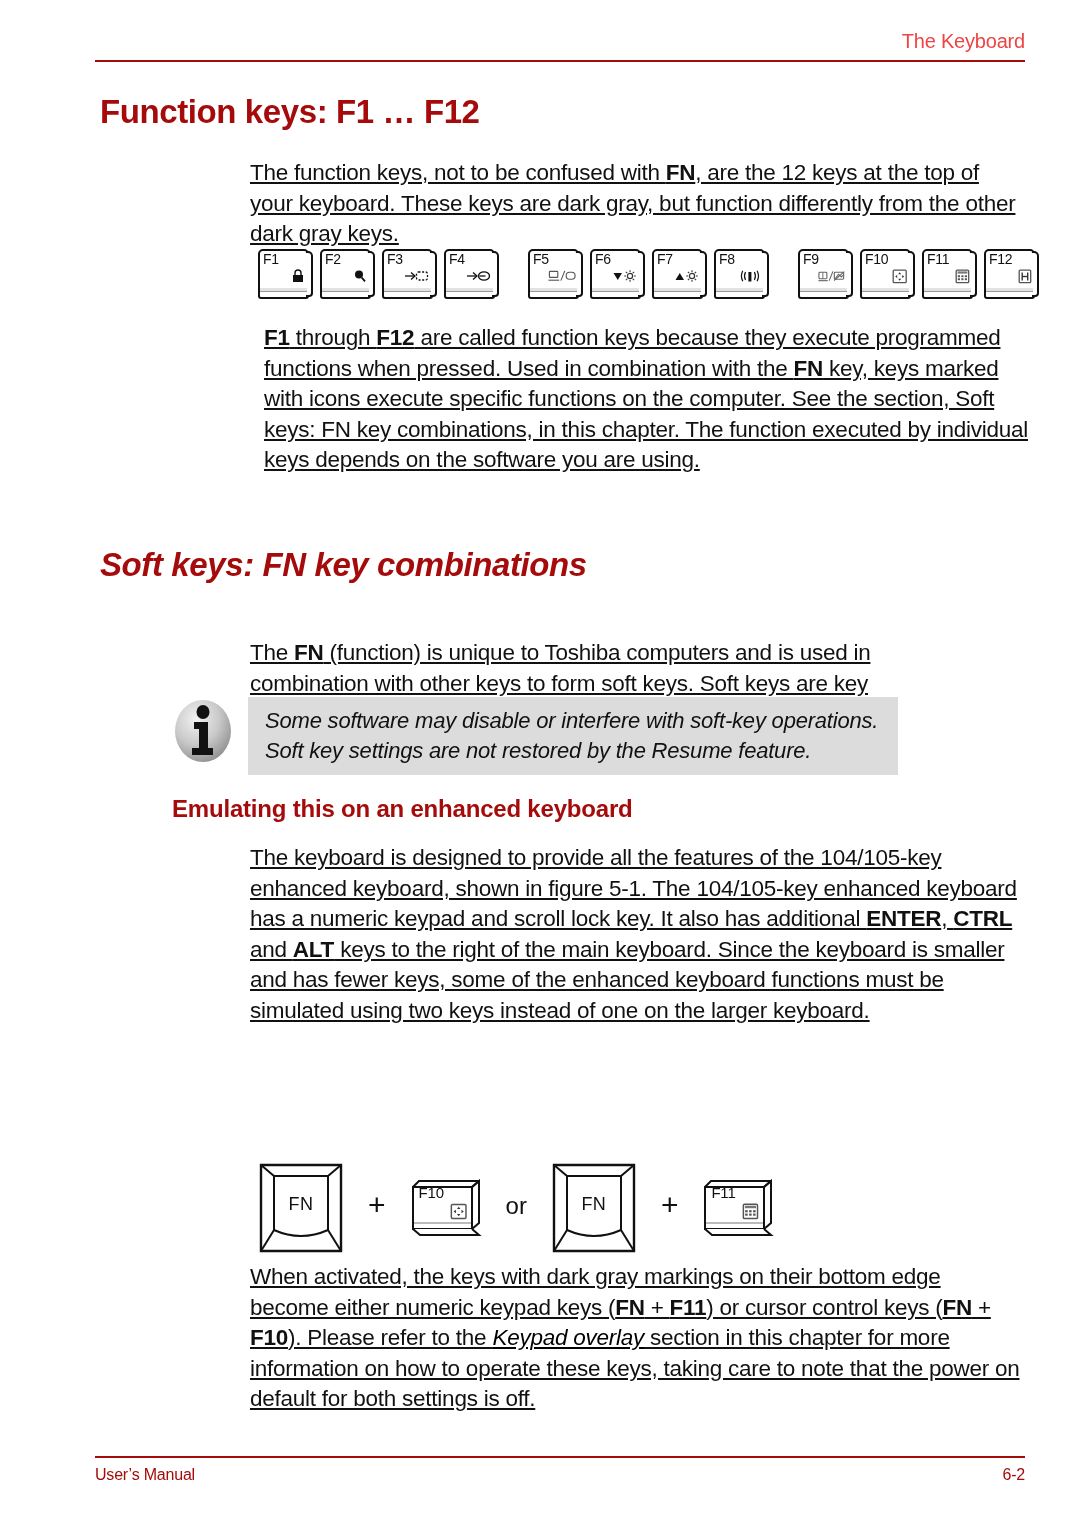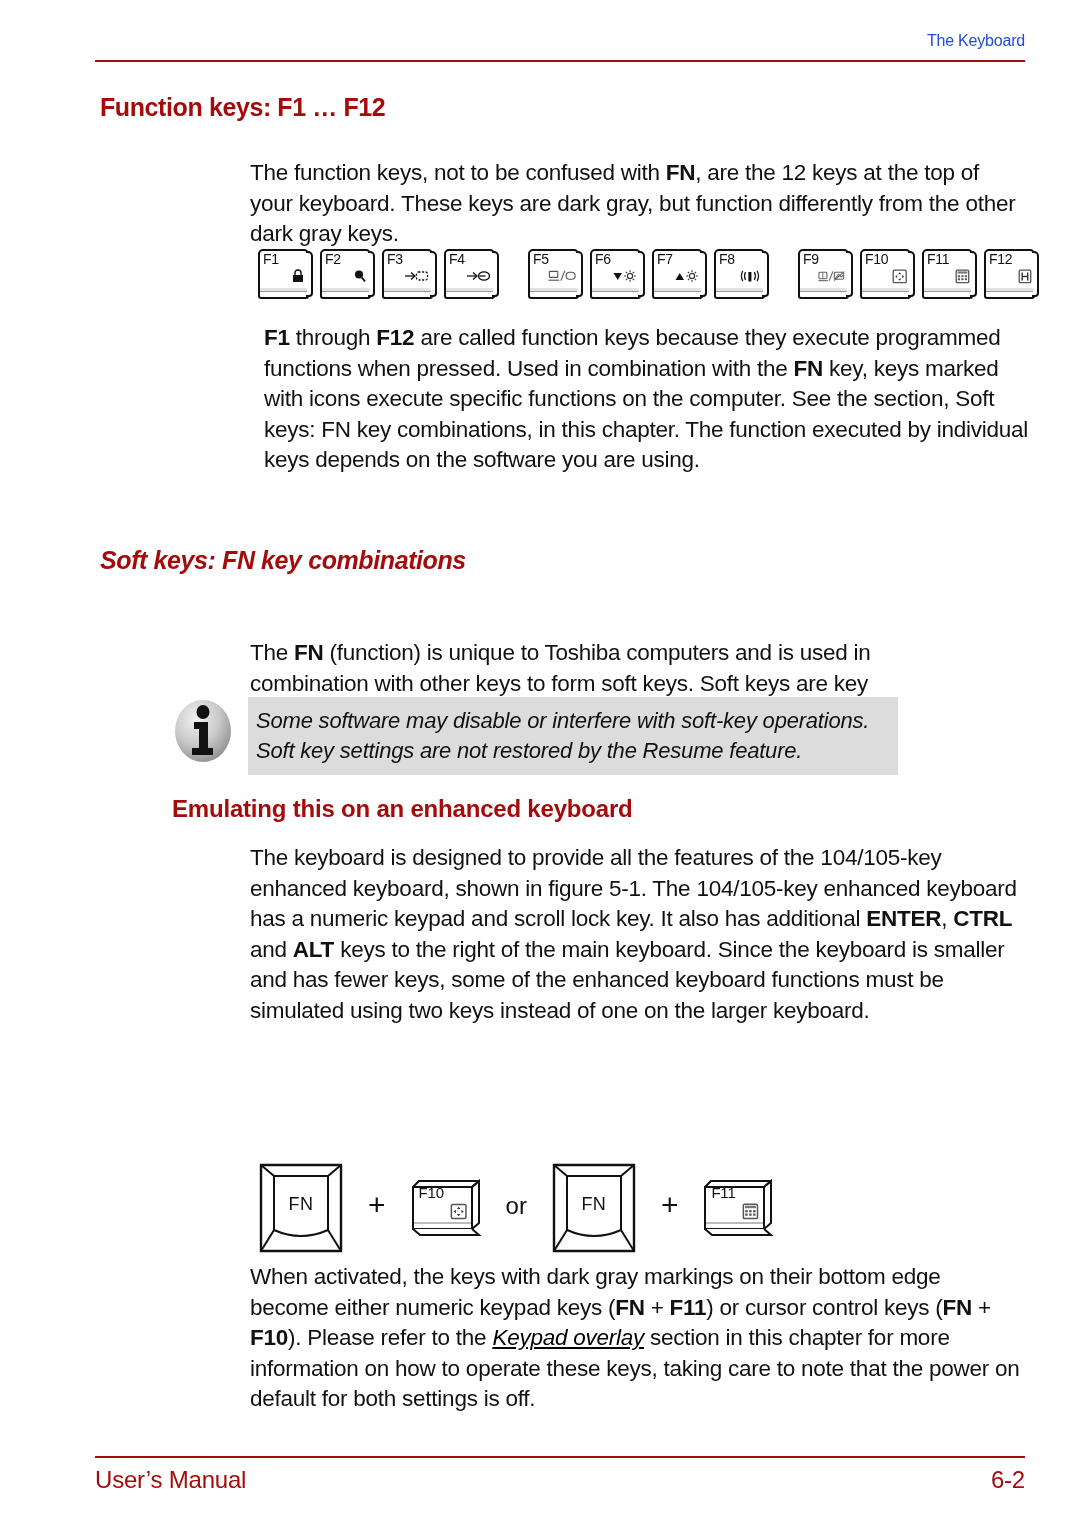--- a/index.html
+++ b/index.html
@@ -24,39 +24,39 @@
 
   
   .header {
     position: absolute;
     left: 95px;
     top: 28px;
     width: 930px;
   }
   .header-text {
     text-align: right;
-    color: #1d4ed8;
-    font-size: 16px;
+    color: #ef4444;
+    font-size: 20px;
     line-height: 26px;
     letter-spacing: -0.2px;
   }
   .header-rule {
     margin-top: 6px;
     border-top: 2.5px solid #A50B0B;
     width: 930px;
   }
 
   
   h1.h1 {
     position: absolute;
     left: 100px;
     width: 900px;
     margin: 0;
     color: #A50B0B;
-    font-size: 25px;
+    font-size: 33px;
     font-weight: bold;
     letter-spacing: -0.4px;
   }
   h1#h-function { top: 93px; }
   h1#h-softkeys { top: 546px; font-style: italic; }
 
   h2.h2 {
     position: absolute;
     left: 172px;
     width: 850px;
@@ -72,20 +72,21 @@
   .para {
     position: absolute;
     left: 250px;
     width: 770px;
     margin: 0;
     font-size: 22.5px;
     line-height: 30.5px;
     color: #111111;
     letter-spacing: -0.25px;
     text-align: left;
+    text-decoration: underline;
   }
   .para b { font-weight: bold; }
   .link-ital {
     color: #000000;
     font-style: italic;
   }
 
   #p-intro     { top: 158px; }
   #p-f1f12     { top: 323px; margin-left: 14px; }
   #p-fn-intro  { top: 608px; width: 640px; margin-top: 30px; }
@@ -231,21 +232,21 @@
 
   
   .notebox {
     position: absolute;
     left: 248px;
     top: 697px;
     width: 650px;
     min-height: 72px;
     background: #DCDCDC;
     box-sizing: border-box;
-    padding: 9px 14px 9px 8px;
+    padding: 9px 14px 9px 17px;
   }
   .notetext {
     font-size: 22px;
     line-height: 30px;
     font-style: italic;
     color: #111;
     letter-spacing: -0.2px;
     margin: 0;
   }
   .infoicon {
@@ -265,21 +266,21 @@
   }
   .footer-rule {
     border-top: 2.5px solid #A50B0B;
     width: 930px;
   }
   .footer-row {
     margin-top: 8px;
     display: flex;
     justify-content: space-between;
     color: #A50B0B;
-    font-size: 24px;
+    font-size: 16px;
     letter-spacing: -0.2px;
   }
 </style>
 </head>
 <body>
 
 <div class="page">
 
   <div class="header">
     <div class="header-text">The Keyboard</div>

